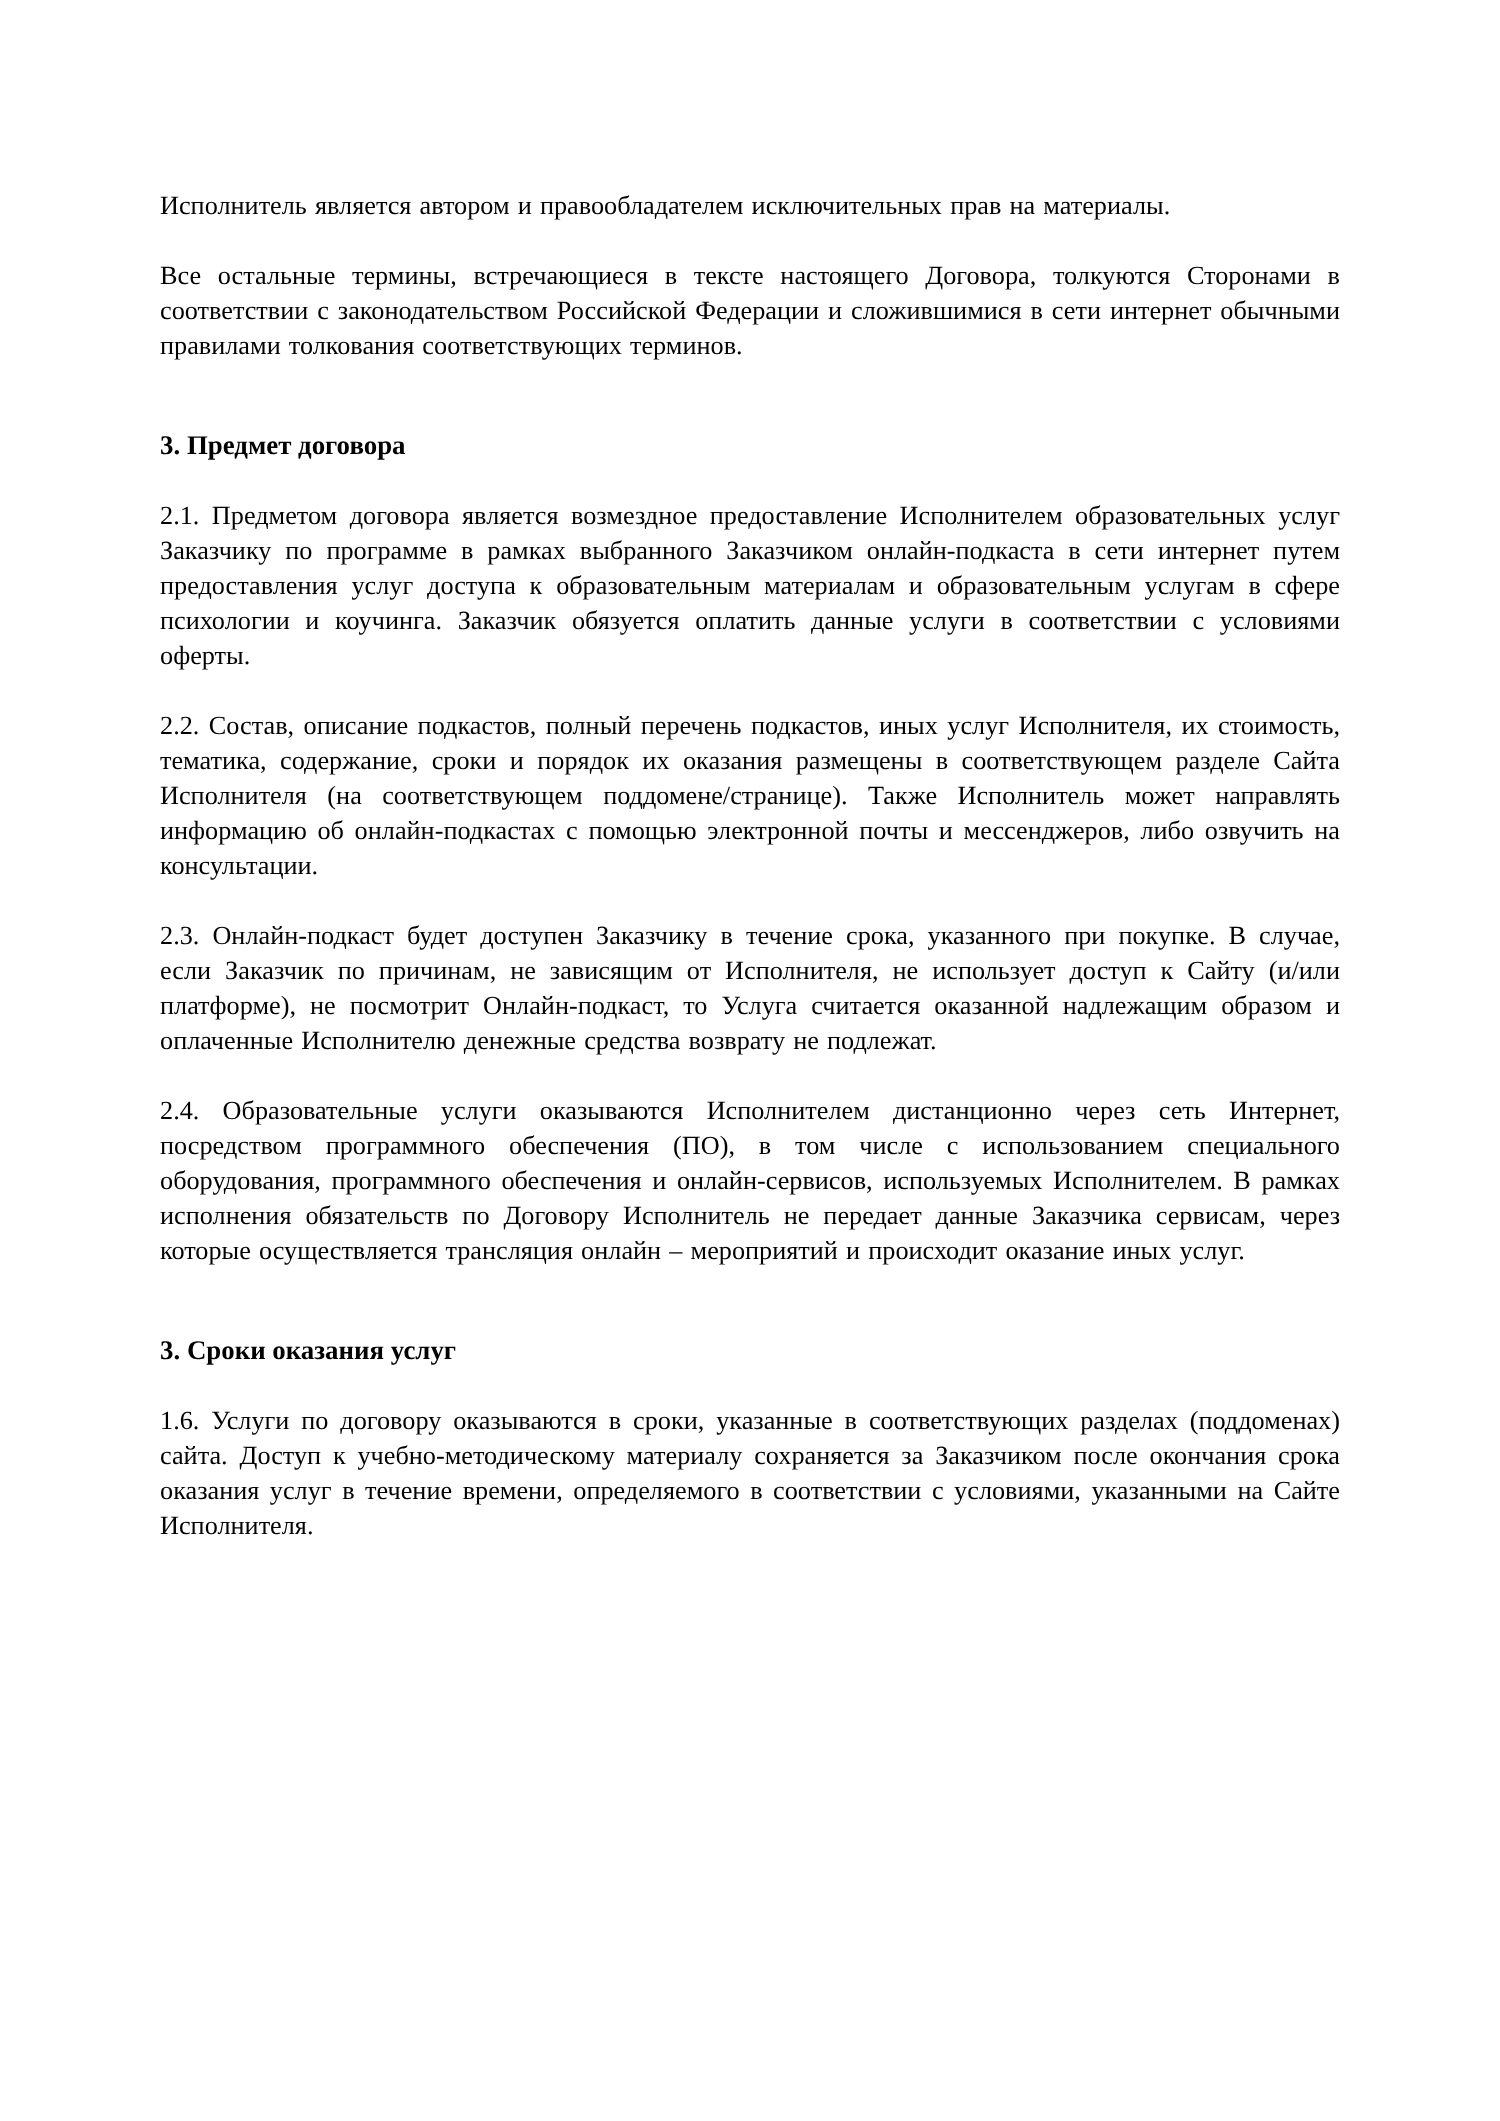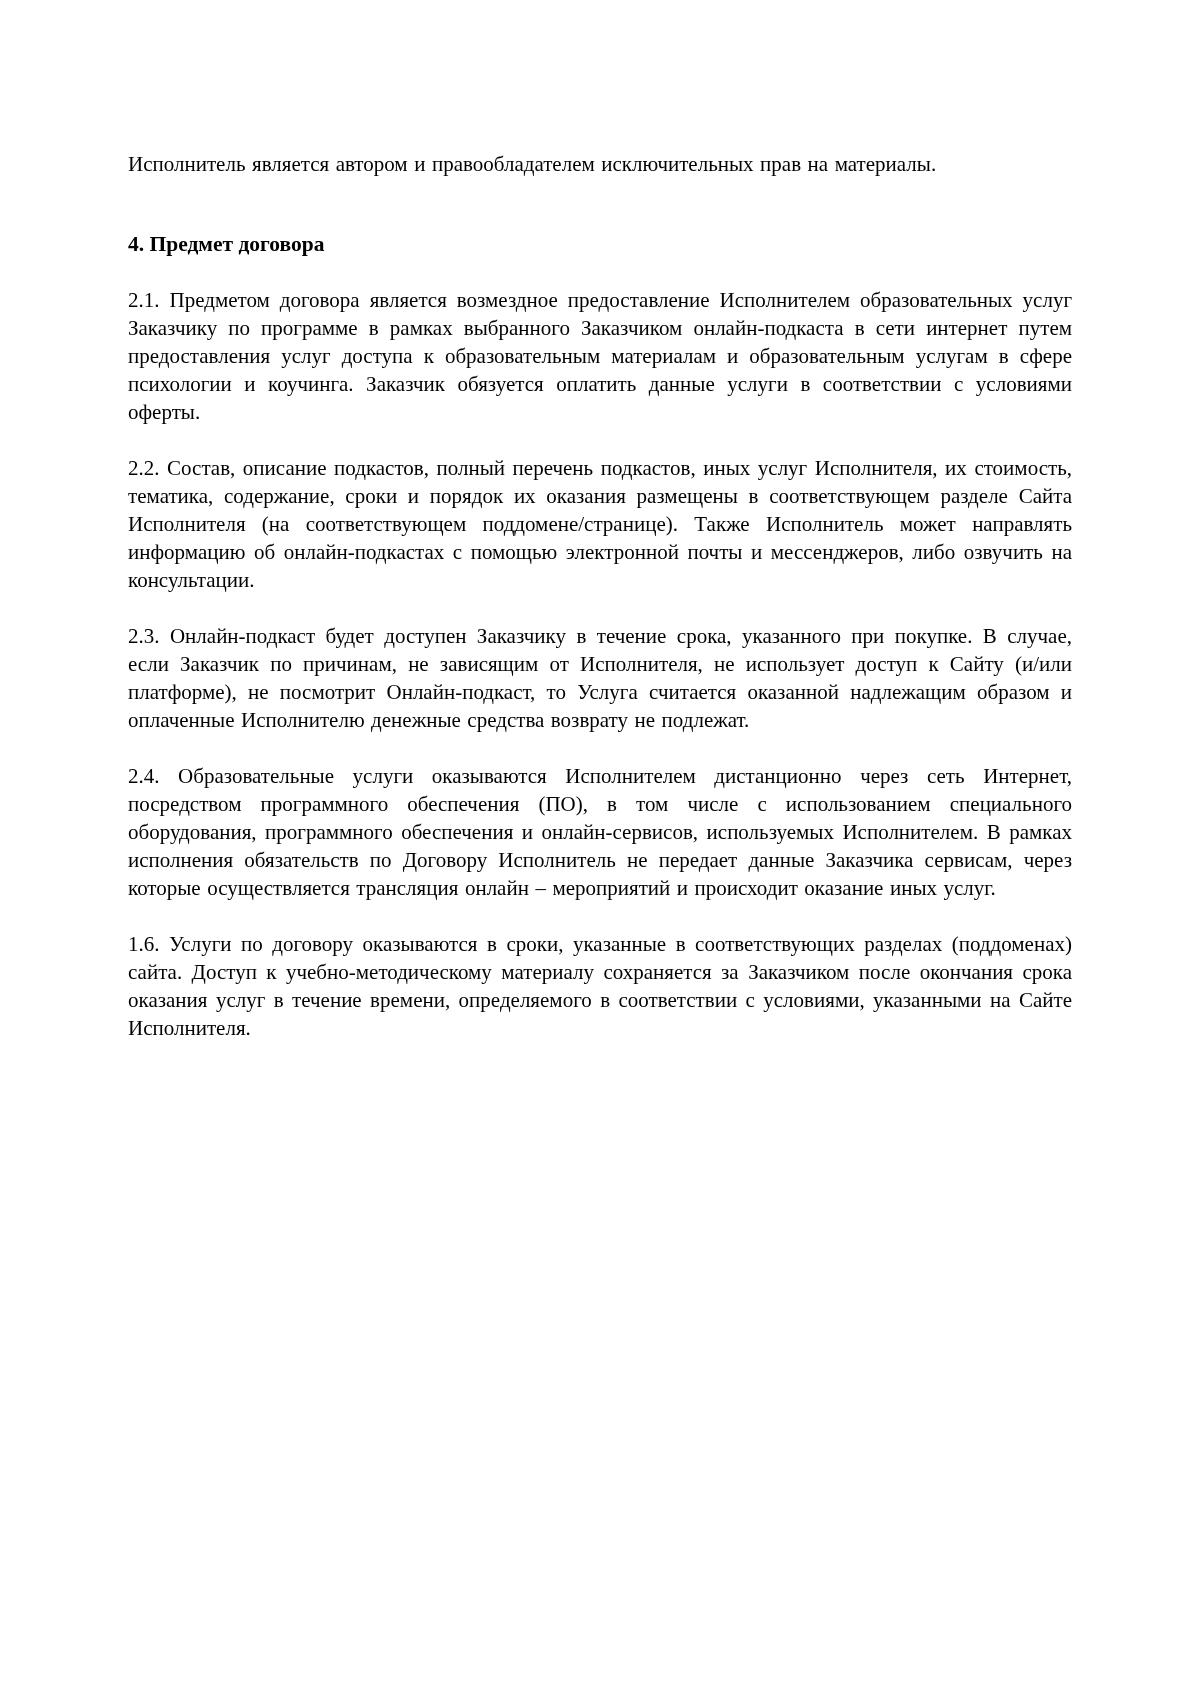--- a/index.html
+++ b/index.html
@@ -40,29 +40,31 @@
   }
 </style>
 </head>
 <body>
 
 <main class="page">
   <div class="doc">
 
     <p>Исполнитель является автором и правообладателем исключительных прав на материалы.</p>
 
+    <p>Все остальные термины, встречающиеся в тексте настоящего Договора, толкуются Сторонами в соответствии с законодательством Российской Федерации и сложившимися в сети интернет обычными правилами толкования соответствующих терминов.</p>
 
-    <h2>4. Предмет договора</h2>
+    <h2>3. Предмет договора</h2>
 
     <p>2.1. Предметом договора является возмездное предоставление Исполнителем образовательных услуг Заказчику по программе в рамках выбранного Заказчиком онлайн-подкаста в сети интернет путем предоставления услуг доступа к образовательным материалам и образовательным услугам в сфере психологии и коучинга. Заказчик обязуется оплатить данные услуги в соответствии с условиями оферты.</p>
 
     <p>2.2. Состав, описание подкастов, полный перечень подкастов, иных услуг Исполнителя, их стоимость, тематика, содержание, сроки и порядок их оказания размещены в соответствующем разделе Сайта Исполнителя (на соответствующем поддомене/странице). Также Исполнитель может направлять информацию об онлайн-подкастах с помощью электронной почты и мессенджеров, либо озвучить на консультации.</p>
 
     <p>2.3. Онлайн-подкаст будет доступен Заказчику в течение срока, указанного при покупке. В случае, если Заказчик по причинам, не зависящим от Исполнителя, не использует доступ к Сайту (и/или платформе), не посмотрит Онлайн-подкаст, то Услуга считается оказанной надлежащим образом и оплаченные Исполнителю денежные средства возврату не подлежат.</p>
 
     <p>2.4. Образовательные услуги оказываются Исполнителем дистанционно через сеть Интернет, посредством программного обеспечения (ПО), в том числе с использованием специального оборудования, программного обеспечения и онлайн-сервисов, используемых Исполнителем. В рамках исполнения обязательств по Договору Исполнитель не передает данные Заказчика сервисам, через которые осуществляется трансляция онлайн – мероприятий и происходит оказание иных услуг.</p>
 
+    <h2>3. Сроки оказания услуг</h2>
 
     <p>1.6. Услуги по договору оказываются в сроки, указанные в соответствующих разделах (поддоменах) сайта. Доступ к учебно-методическому материалу сохраняется за Заказчиком после окончания срока оказания услуг в течение времени, определяемого в соответствии с условиями, указанными на Сайте Исполнителя.</p>
 
 
   </div>
 </main>
 
 </body></html>

